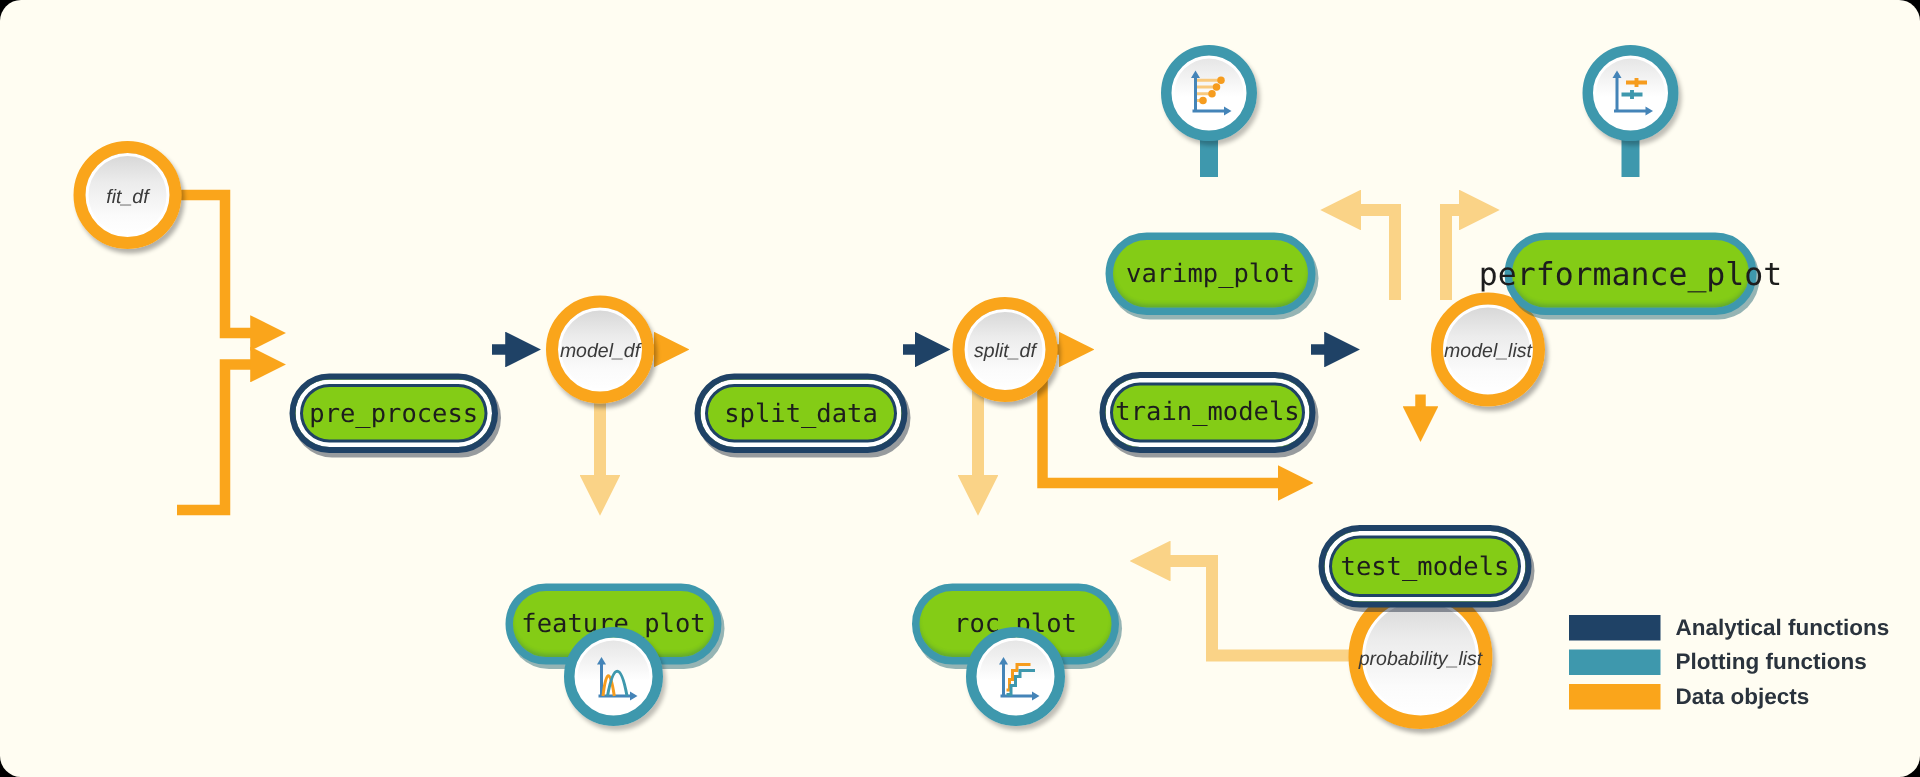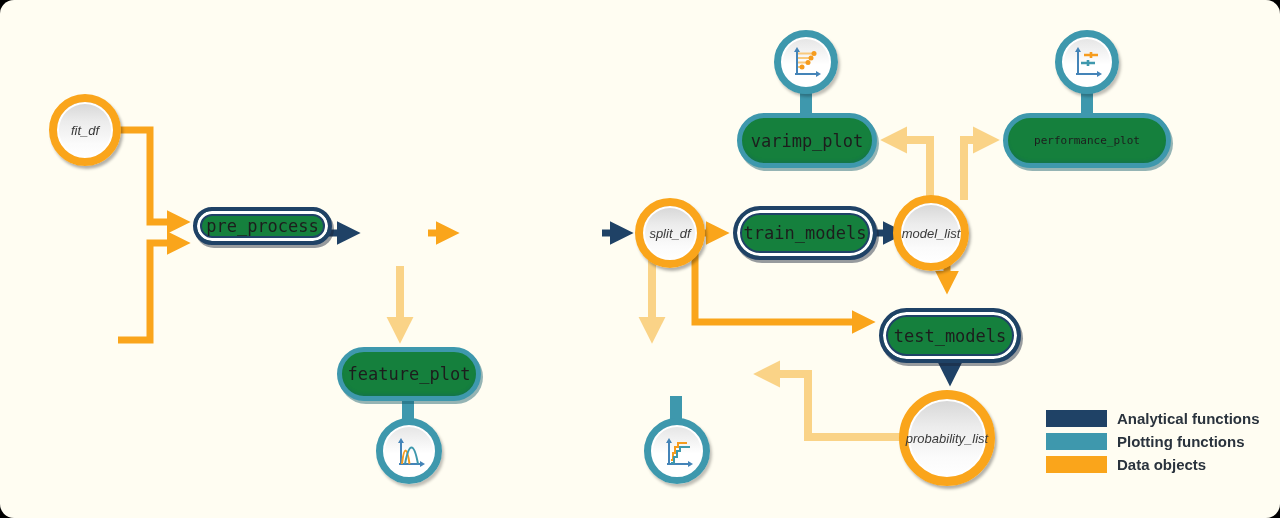--- a/index.html
+++ b/index.html
@@ -1,27 +1,27 @@
 <!DOCTYPE html>
 <html style="--background: #FFFDF2; --navy: #1F4266; --teal: #3E98AD; --orange: #FAA51B; --light-yellow: #FAD387; --icon-axis-blue: #4484B8; --icon-orange: #F69C1E;"><head>
 <meta charset="utf-8">
 <style>
   html,body{margin:0;padding:0;background:#000;}
   #stage{position:relative;width:1280px;height:518px;background:var(--background,#FFFDF2);
          border-radius:14px;overflow:hidden;font-family:"Liberation Sans",sans-serif;}
   #arrows{position:absolute;left:0;top:0;z-index:1;}
   .stub{position:absolute;background:var(--teal,#3E98AD);z-index:2;}
-  .pill{position:absolute;background:#15803d;display:flex;align-items:center;justify-content:center;
+  .pill{position:absolute;background:#84cc16;display:flex;align-items:center;justify-content:center;
         font-family:"DejaVu Sans Mono","Liberation Mono",monospace;font-size:17px;font-weight:500;
-        color:#1d1d1d;z-index:3;box-sizing:border-box;white-space:nowrap;}
+        color:#1d1d1d;z-index:3;box-sizing:border-box;white-space:nowrap;margin-top:42px;}
   .pill.navy{border:4px solid var(--navy,#1F4266);border-radius:28px;
         box-shadow:2px 3px 0 rgba(25,35,55,.45), inset 0 0 0 3px #fff, inset 0 0 0 5px var(--navy,#1F4266);}
   .pill.teal{border:5px solid var(--teal,#3E98AD);border-radius:28px;
         box-shadow:2px 3px 0 rgba(20,90,105,.45), inset 0 -3px 3px -1px rgba(20,90,105,.30);}
-  .pill.small{font-size:11px;}
+  .pill.small{font-size:21px;}
   .circle{position:absolute;border-radius:50%;border:8px solid var(--orange,#FAA51B);
         background:linear-gradient(180deg,#d6d6d6 0%,#ececec 35%,#fbfbfb 75%,#ffffff 100%);
         box-shadow:2px 3px 3px rgba(0,0,0,.30), inset 0 0 0 2px #fff;
         display:flex;align-items:center;justify-content:center;
         font-size:13px;color:#3a3a3a;z-index:3;box-sizing:border-box;white-space:nowrap;font-style:italic;}
   .circle.big{border-width:9px;}
   .icon-circle{position:absolute;border-radius:50%;border:7px solid var(--teal,#3E98AD);
         background:linear-gradient(180deg,#e4e4e4 0%,#ffffff 55%);
         box-shadow:2px 3px 3px rgba(0,0,0,.25), inset 0 0 0 2px #fff;
         display:flex;align-items:center;justify-content:center;z-index:3;box-sizing:border-box;}
@@ -70,48 +70,57 @@
   </svg>
 
   <div class="stub" style="left:800px;top:88px;width:12px;height:30px"></div>
   <div class="stub" style="left:1081px;top:88px;width:12px;height:30px"></div>
   <div class="stub" style="left:402px;top:396px;width:12px;height:28px"></div>
   <div class="stub" style="left:670px;top:396px;width:12px;height:28px"></div>
 
   <div class="circle" style="left:49px;top:94px;width:72px;height:72px">
     <span>fit_df</span>
     </div>
+  <div class="circle" style="left:364px;top:197px;width:72px;height:72px">
+    <span>model_df</span>
+    </div>
   <div class="circle" style="left:635px;top:198px;width:70px;height:70px">
     <span>split_df</span>
     </div>
-  <div class="circle" style="left:893px;top:195px;width:76px;height:76px">
+  <div class="circle" style="left:954px;top:195px;width:76px;height:76px">
     <span>model_list</span>
     </div>
   <div class="circle big" style="left:899px;top:390px;width:96px;height:96px">
     <span>probability_list</span>
     </div>
 
-  <div class="pill navy" style="left:193px;top:207px;width:139px;height:38px">
+  <div class="pill navy" style="left:193px;top:207px;width:139px;height:53px">
     <span>pre_process</span>
+    </div>
+  <div class="pill navy" style="left:463px;top:207px;width:142px;height:53px">
+    <span>split_data</span>
     </div>
   <div class="pill navy" style="left:733px;top:206px;width:144px;height:54px">
     <span>train_models</span>
     </div>
   <div class="pill navy" style="left:879px;top:308px;width:142px;height:55px">
     <span>test_models</span>
     </div>
 
   <div class="pill teal" style="left:737px;top:113px;width:140px;height:55px">
     <span>varimp_plot</span>
     </div>
   <div class="pill teal small" style="left:1003px;top:113px;width:168px;height:55px">
     <span>performance_plot</span>
     </div>
   <div class="pill teal" style="left:337px;top:347px;width:144px;height:54px">
     <span>feature_plot</span>
+    </div>
+  <div class="pill teal" style="left:608px;top:347px;width:138px;height:54px">
+    <span>roc_plot</span>
     </div>
 
   <div class="icon-circle" style="left:774px;top:30px;width:64px;height:64px">
     <svg width="36" height="36" viewBox="0 0 36 36">
       <g stroke="var(--icon-axis-blue,#4484B8)" stroke-width="2" fill="none">
         <line x1="9" y1="30" x2="9" y2="5"></line>
           <line x1="7" y1="30" x2="30" y2="30"></line>
       </g>
       <path d="M9,3 L12,8 L6,8 Z" fill="var(--icon-axis-blue,#4484B8)"></path>
       <path d="M33,30 L28,27 L28,33 Z" fill="var(--icon-axis-blue,#4484B8)"></path>

